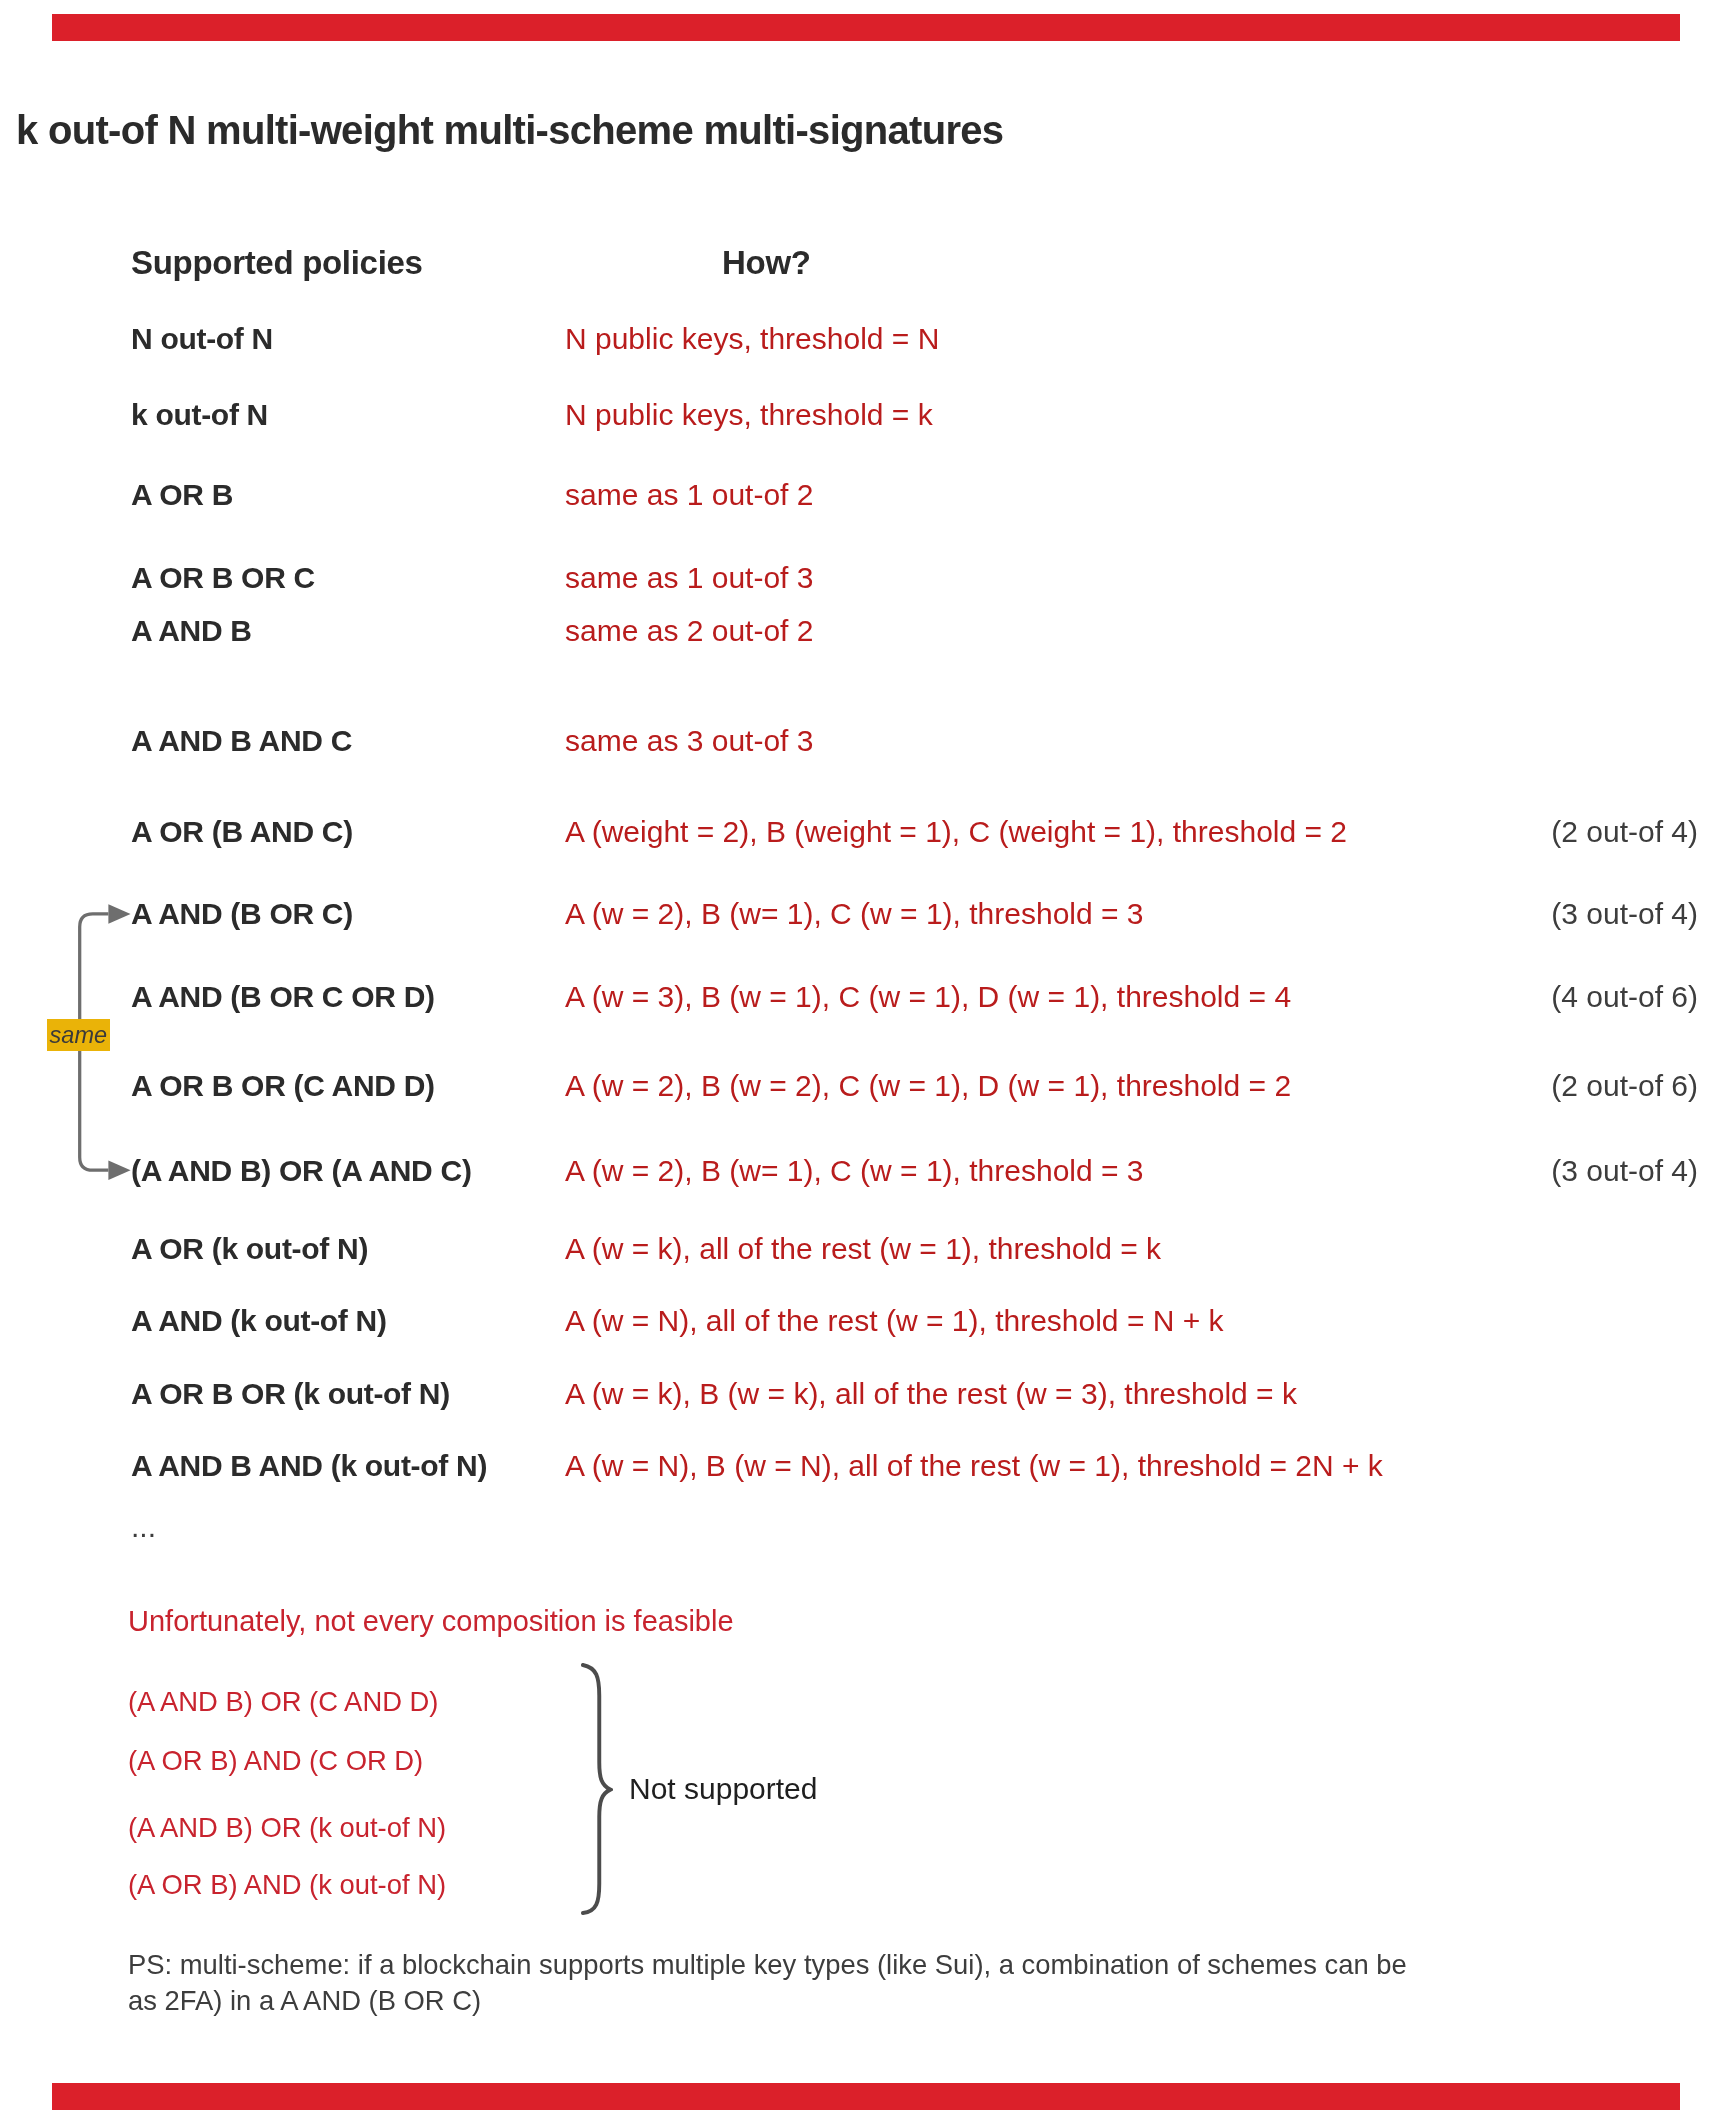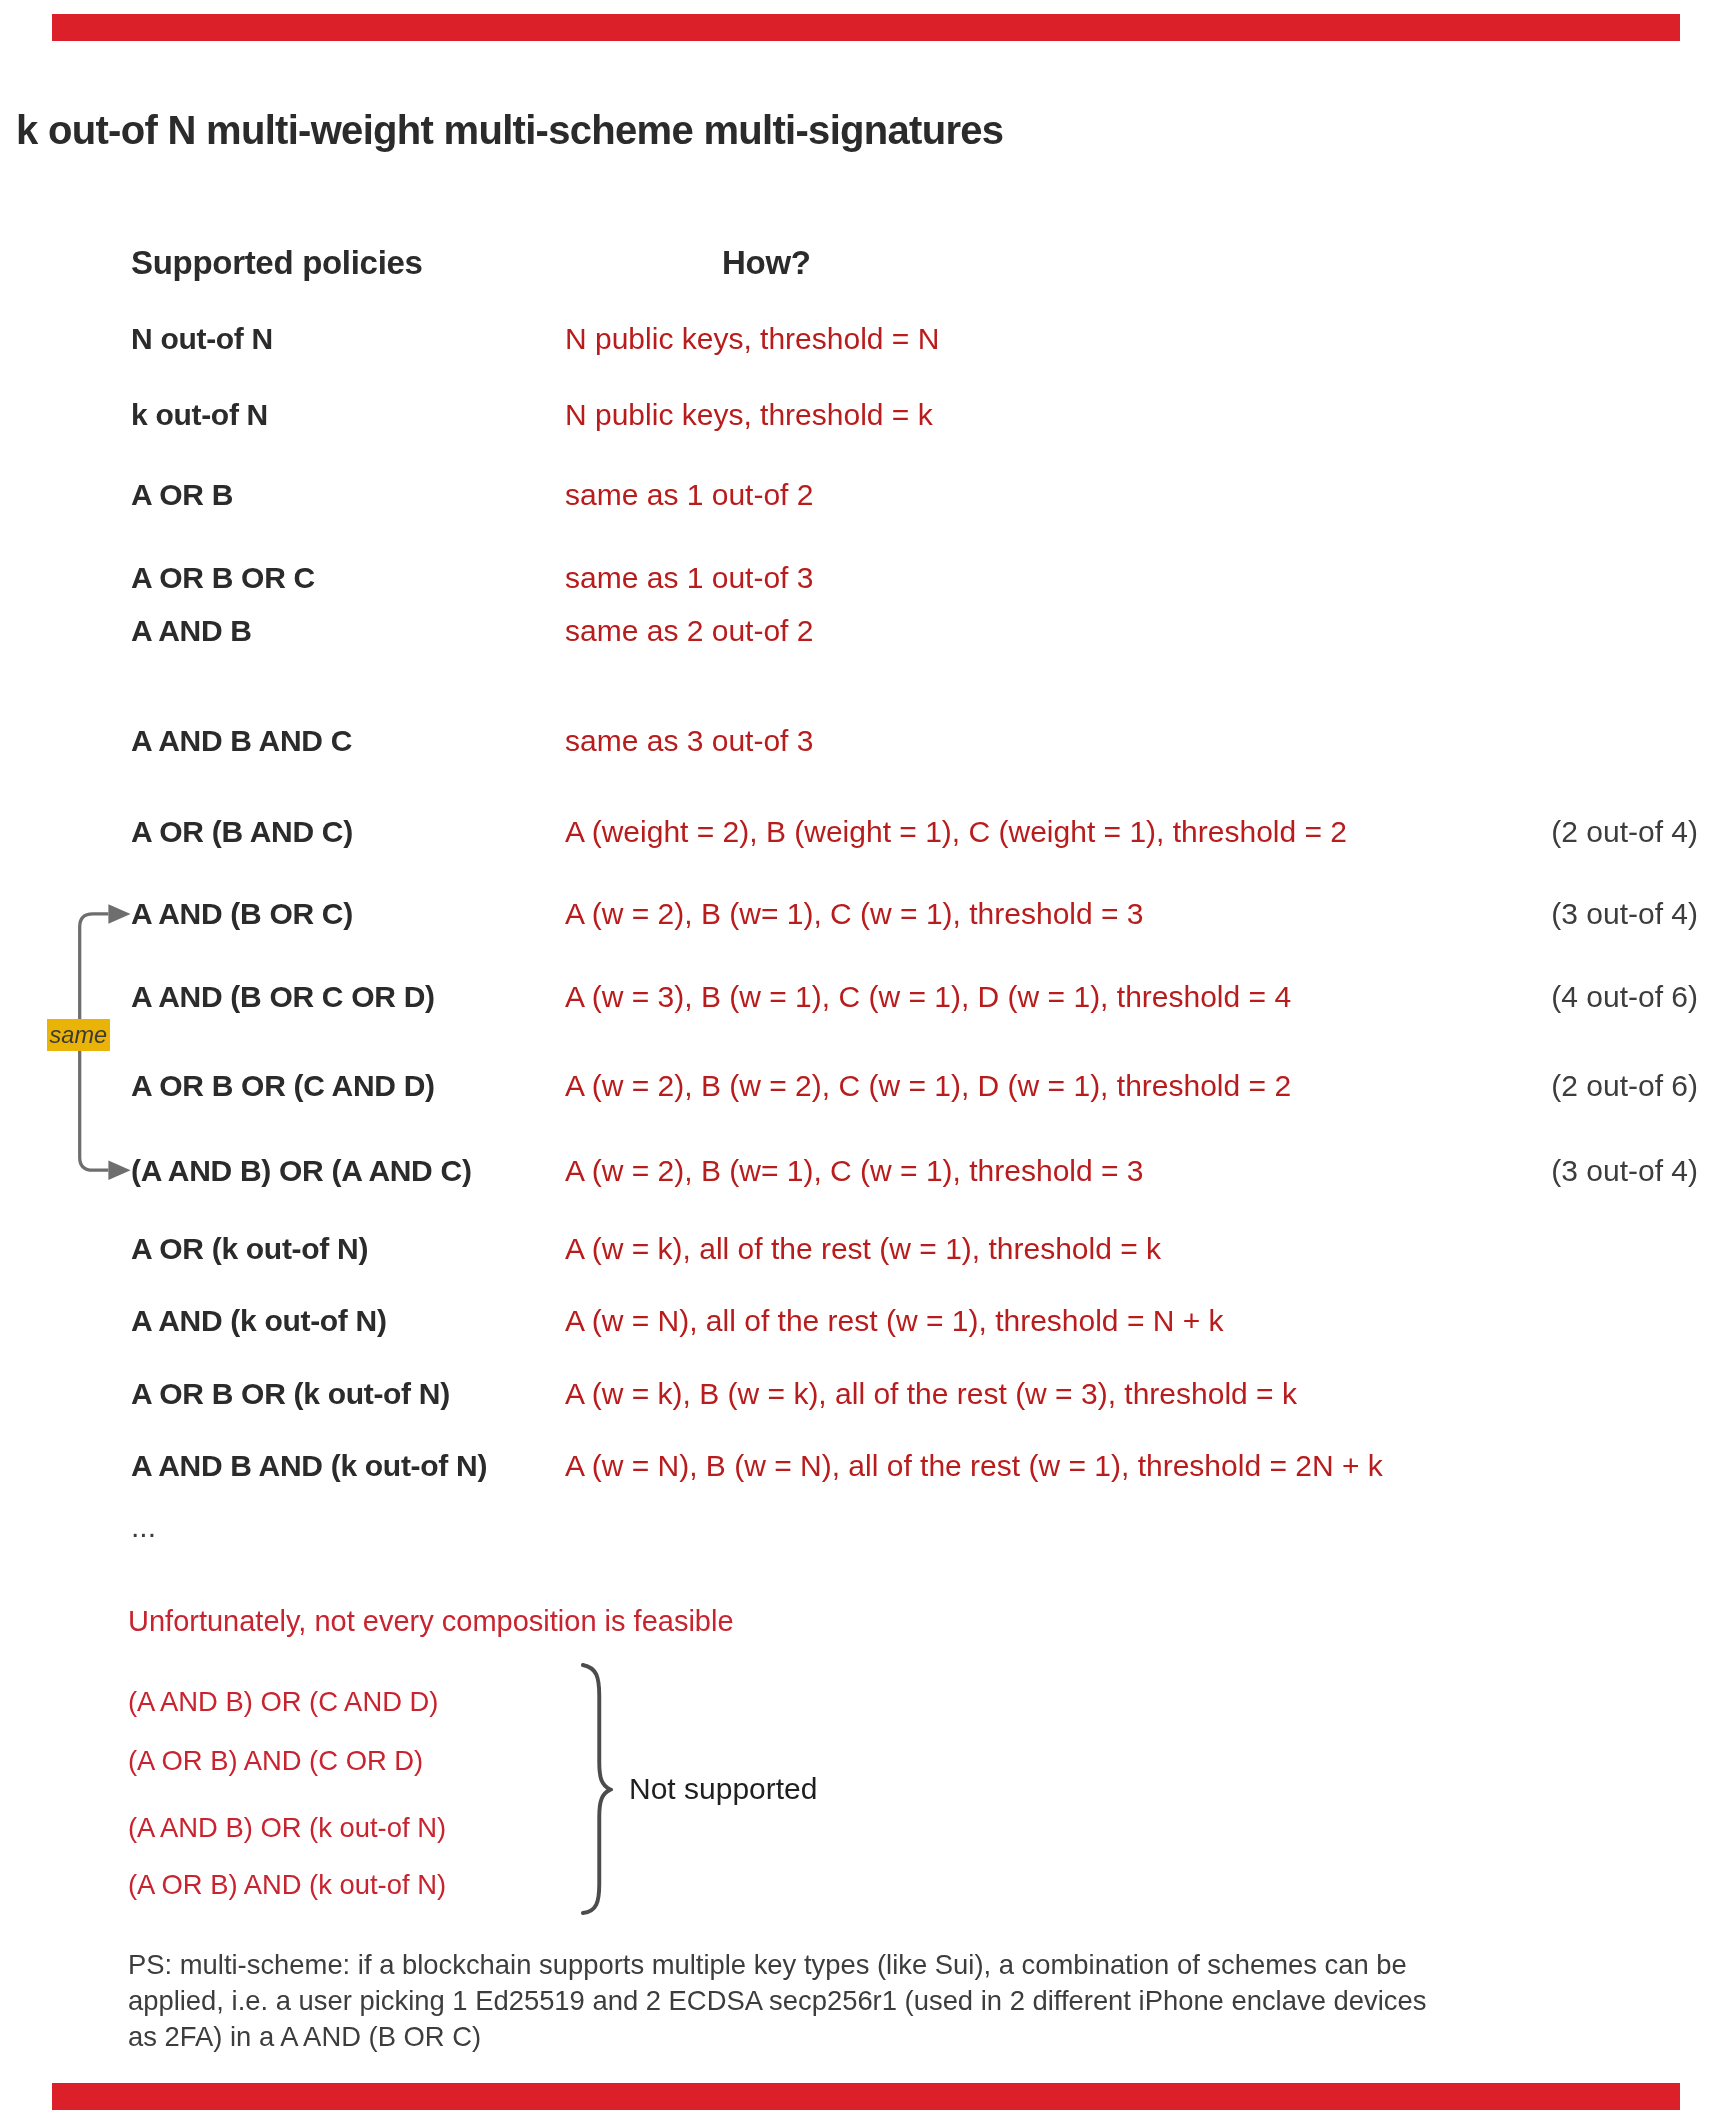--- a/index.html
+++ b/index.html
@@ -137,16 +137,15 @@
 <div class="unsupported-item" style="top:1812px">(A AND B) OR (k out-of N)</div>
 <div class="unsupported-item" style="top:1869px">(A OR B) AND (k out-of N)</div>
 
 <svg class="svgabs" style="left:579px;top:1663px" width="34" height="252" viewBox="0 0 52 386">
   <path d="M 6,3 C 27,7 31,22 31,50 L 31,152 C 31,177 35,188 48,194 C 35,200 31,211 31,236 L 31,338 C 31,366 27,381 6,383" fill="none" stroke="#4c4c4c" stroke-width="6" stroke-linecap="round"></path>
 </svg>
 <div class="not-supported">Not supported</div>
 
 <div class="ps">
   <div>PS: multi-scheme: if a blockchain supports multiple key types (like Sui), a combination of schemes can be</div>
-  <div>applied, i.e. a user picking 1 Ed25519 and 2 ECDSA secp256r1 (used in 2 different iPhone enclave devices</div>
   <div>as 2FA) in a A AND (B OR C)</div>
 </div>
 
 
 </body></html>

